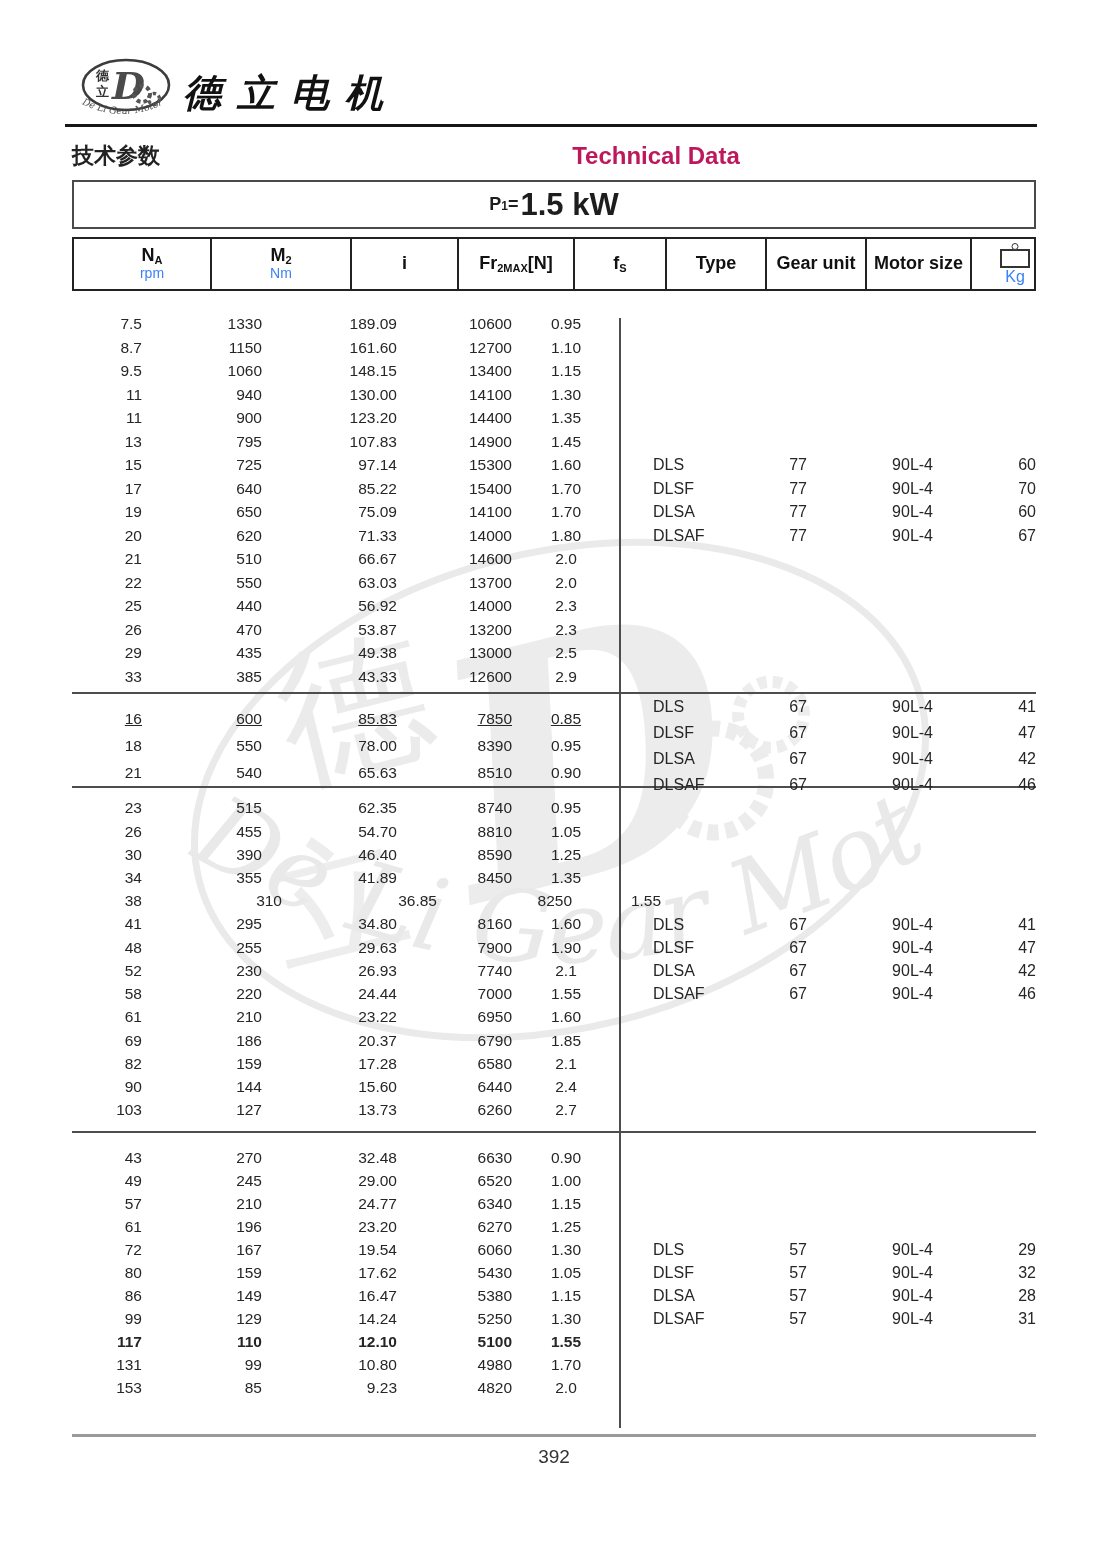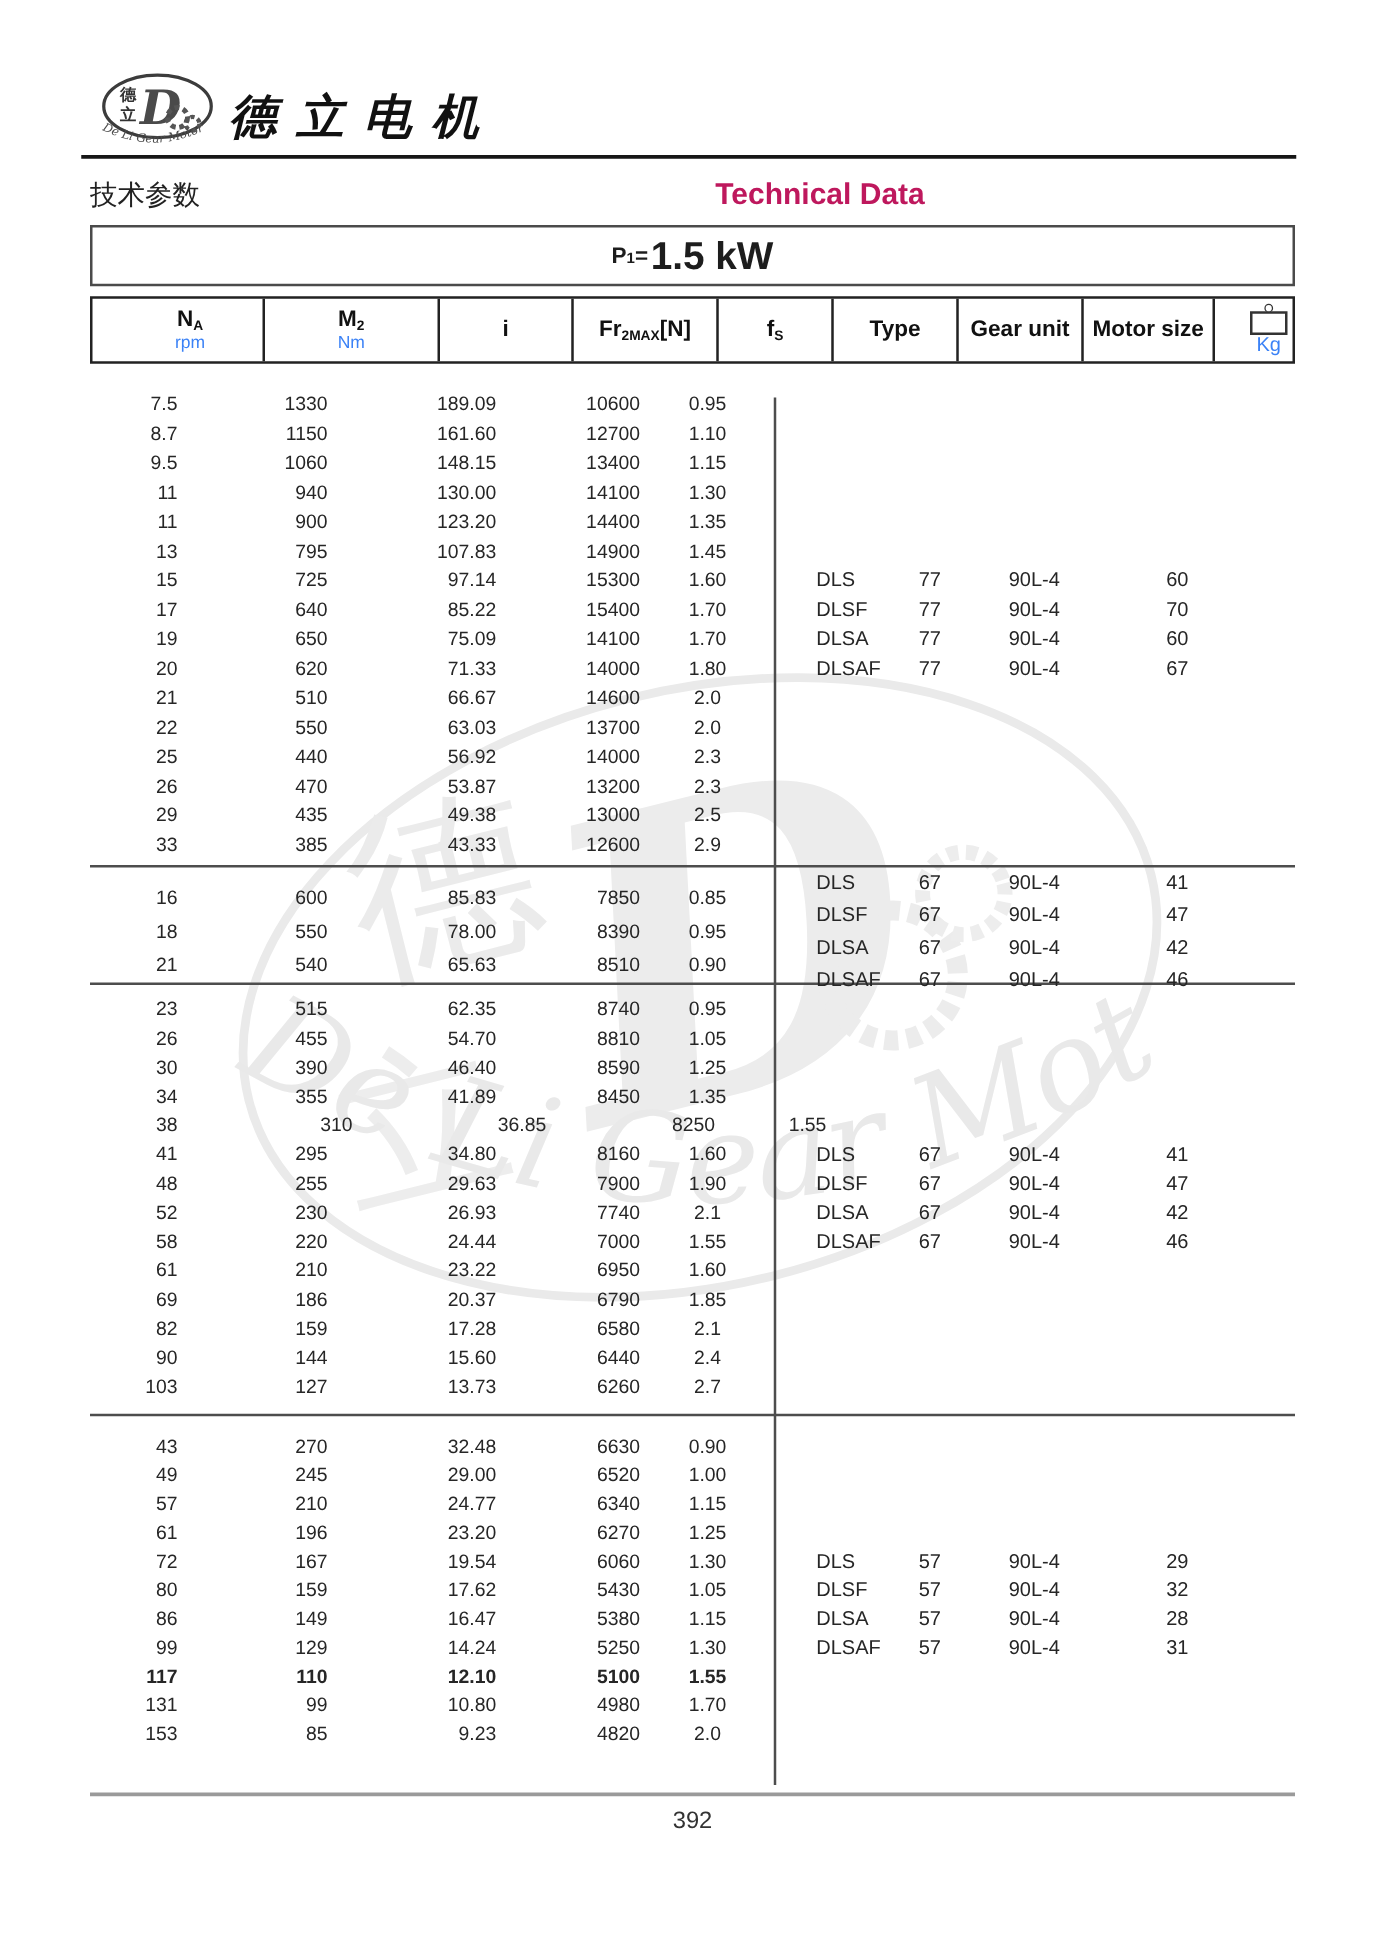--- a/index.html
+++ b/index.html
@@ -3,21 +3,21 @@
 <meta charset="utf-8">
 <style>
   html,body{margin:0;padding:0;background:#fff;}
   .page{position:relative;width:1100px;height:1555px;background:#ffffff;
         font-family:"Liberation Sans", sans-serif;color:#1d1d1d;overflow:hidden;}
 
   
   .brand-title{position:absolute;left:183px;top:68px;font-family:"DejaVu Serif", serif;
     font-weight:bold;font-size:38px;letter-spacing:16px;color:#111;font-style:italic;}
   .rule-top{position:absolute;left:65px;width:972px;top:124px;height:3px;background:#161616;}
-  .section-cn{position:absolute;left:72px;top:141px;font-size:22px;font-weight:normal;color:#222;text-align:right;}
+  .section-cn{position:absolute;left:72px;top:141px;font-size:22px;font-weight:bold;color:#222;text-align:right;}
   .section-en{position:absolute;left:656px;top:142px;transform:translateX(-50%);
     font-size:24px;font-weight:bold;color:#be185d;}
 
   
   .power-box{position:absolute;left:72px;top:180px;width:960px;height:45px;border:2px solid #4a4a4a;
     display:flex;align-items:center;justify-content:center;background:#fff;}
   .power-label{font-size:18px;font-weight:bold;letter-spacing:0;}
   .power-label .p-sub{font-size:12px;}
   .power-value{font-size:31px;font-weight:bold;margin-left:2px;letter-spacing:0;}
 
@@ -36,21 +36,21 @@
 
   
   .block{position:absolute;left:72px;width:548px;z-index:2;}
   .row{display:grid;grid-template-columns:70px 120px 135px 115px 108px;font-size:15.5px;color:#262626;}
   .row span{display:block;}
   .c-num{text-align:right;}
   .c-fs{text-align:center;}
   .tblock{position:absolute;left:620px;width:416px;z-index:2;}
   .trow{display:grid;grid-template-columns:33px 82px 72px 126px 103px;font-size:16px;color:#262626;}
   .t-type{text-align:left;}
-  .t-c{text-align:left;}
+  .t-c{text-align:right;}
 
   .vdivider{position:absolute;left:619px;top:318px;width:1.5px;height:1110px;background:#4d4d4d;z-index:1;}
   .hsep{position:absolute;left:72px;width:964px;height:1.5px;background:#4d4d4d;z-index:1;}
   .foot-rule{position:absolute;left:72px;width:964px;top:1434px;height:2.5px;background:#9a9a9a;}
   .page-num{position:absolute;left:554px;top:1446px;transform:translateX(-50%);font-size:19px;color:#333;}
 
   .watermark{position:absolute;left:0;top:0;z-index:0;}
   .logo{position:absolute;left:72px;top:54px;}
 </style>
 </head>
@@ -272,21 +272,21 @@
         </div>
         <div class="trow" style="height: 23.5px; line-height: 23.5px;">
           <span></span>
           <span class="t-type">DLSAF</span>
           <span class="t-c">77</span>
           <span class="t-c">90L-4</span>
           <span class="t-c">67</span>
         </div>
       </div>
       <div class="block" style="top: 704.5px;">
-        <div class="row" style="height: 27px; line-height: 27px;">
+        <div class="row" style="height: 27px; line-height: 27px; text-decoration: underline;">
           <span class="c-num">16</span>
           <span class="c-num">600</span>
           <span class="c-num">85.83</span>
           <span class="c-num">7850</span>
           <span class="c-fs">0.85</span>
         </div>
         <div class="row" style="height: 27px; line-height: 27px;">
           <span class="c-num">18</span>
           <span class="c-num">550</span>
           <span class="c-num">78.00</span>

